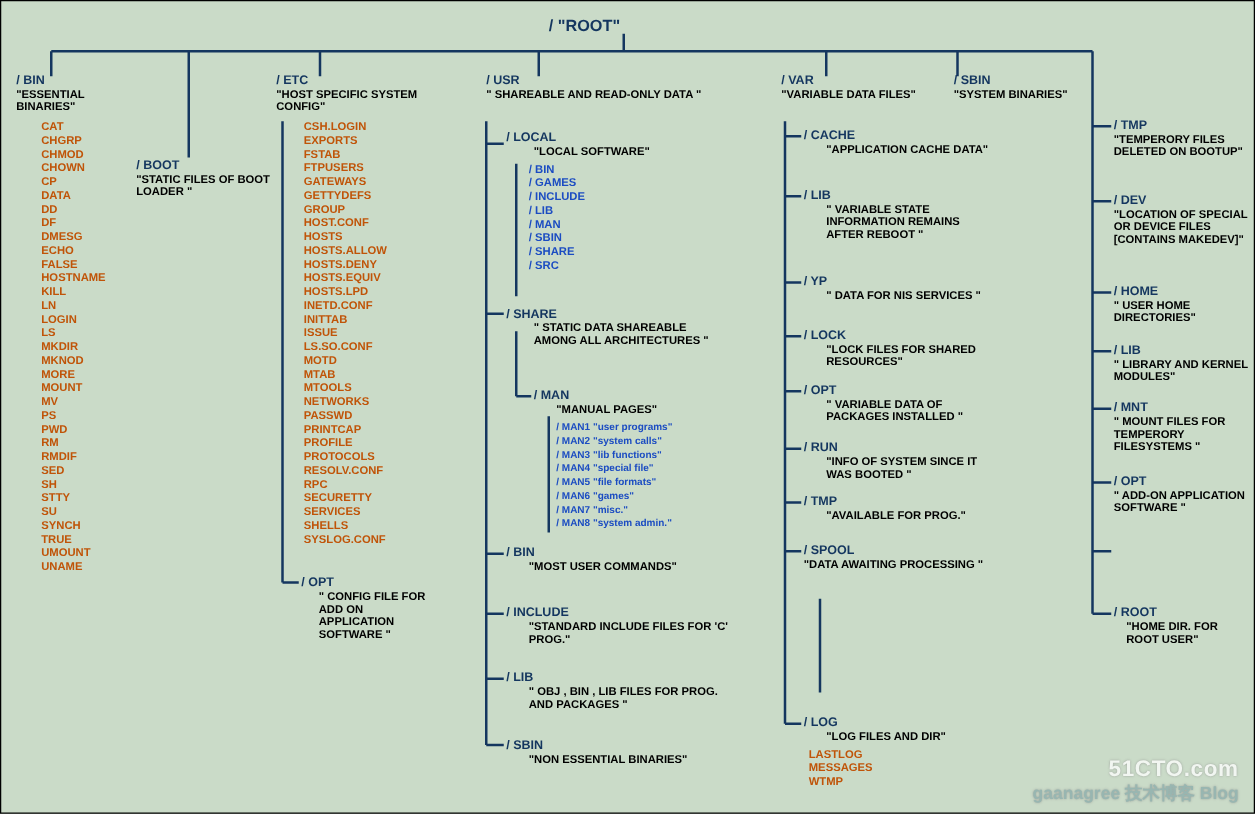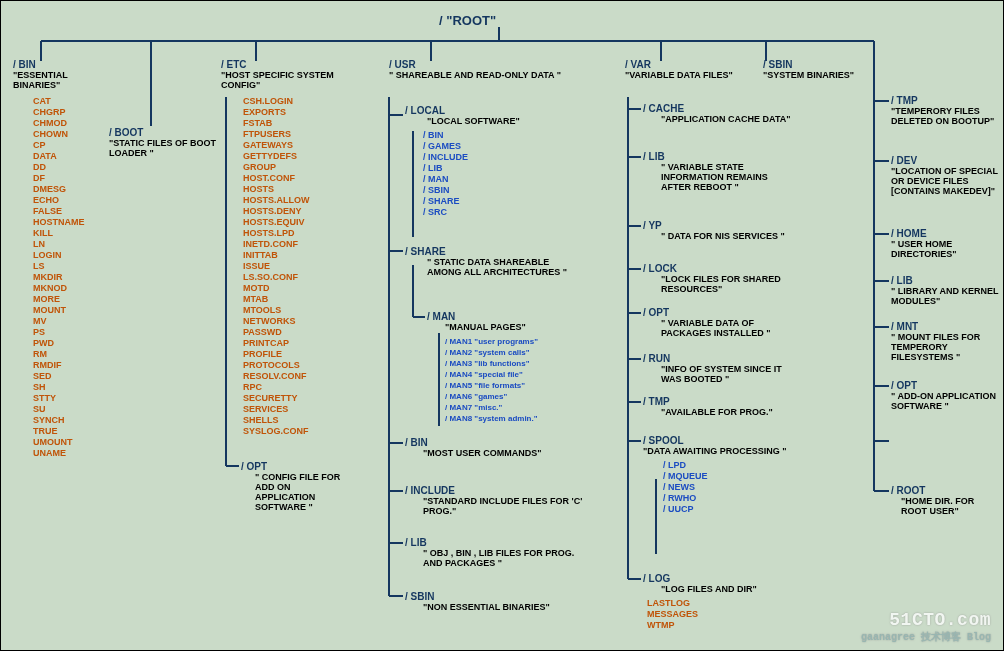--- a/index.html
+++ b/index.html
@@ -23,27 +23,27 @@
   .orange{color:#c05408}
   .blue{color:#1b4cc2}
   ul{list-style:none;margin:0;padding:0}
   li{line-height:11px}
   .h{font-size:10px}
   .wm{
     position:absolute;
     right:12px;bottom:6px;
     text-align:right;
     color:#fff;
-    font-family:Liberation Mono, monospace;
+    font-family:Liberation Sans, sans-serif;
     font-size:18px;
     letter-spacing:.5px;
     opacity:.75;
     text-shadow:0 0 2px #888;
   }
-  .wm .s{color:#8aa;font-size:10px;letter-spacing:0}
+  .wm .s{color:#8aa;font-size:14px;letter-spacing:0}
 </style>
 </head>
 <body>
 
 <svg class="lines" width="1004" height="651">
   <g stroke="#14365f" stroke-width="2" fill="none">
 
     <line x1="498" y1="26" x2="498" y2="40"></line>
 
     <line x1="40" y1="40" x2="873" y2="40"></line>
@@ -273,27 +273,20 @@
   <div class="navy h">/ RUN</div>
   <div class="desc" style="margin-left:18px">"INFO OF SYSTEM SINCE IT WAS BOOTED "</div>
 </div>
 <div class="abs" style="left:642px;top:395px;width:160px">
   <div class="navy h">/ TMP</div>
   <div class="desc" style="margin-left:18px">"AVAILABLE FOR PROG."</div>
 </div>
 <div class="abs" style="left:642px;top:434px;width:160px">
   <div class="navy h">/ SPOOL</div>
   <div class="desc">"DATA AWAITING PROCESSING "</div>
-  <ul class="blue" style="margin-top:4px;margin-left:20px">
-      <li>/ LPD</li>
-      <li>/ MQUEUE</li>
-      <li>/ NEWS</li>
-      <li>/ RWHO</li>
-      <li>/ UUCP</li>
-    </ul>
 </div>
 <div class="abs" style="left:642px;top:572px;width:160px">
   <div class="navy h">/ LOG</div>
   <div class="desc" style="margin-left:18px">"LOG FILES AND DIR"</div>
   <ul class="orange" style="margin-top:4px;margin-left:4px">
       <li>LASTLOG</li>
       <li>MESSAGES</li>
       <li>WTMP</li>
     </ul>
 </div>

